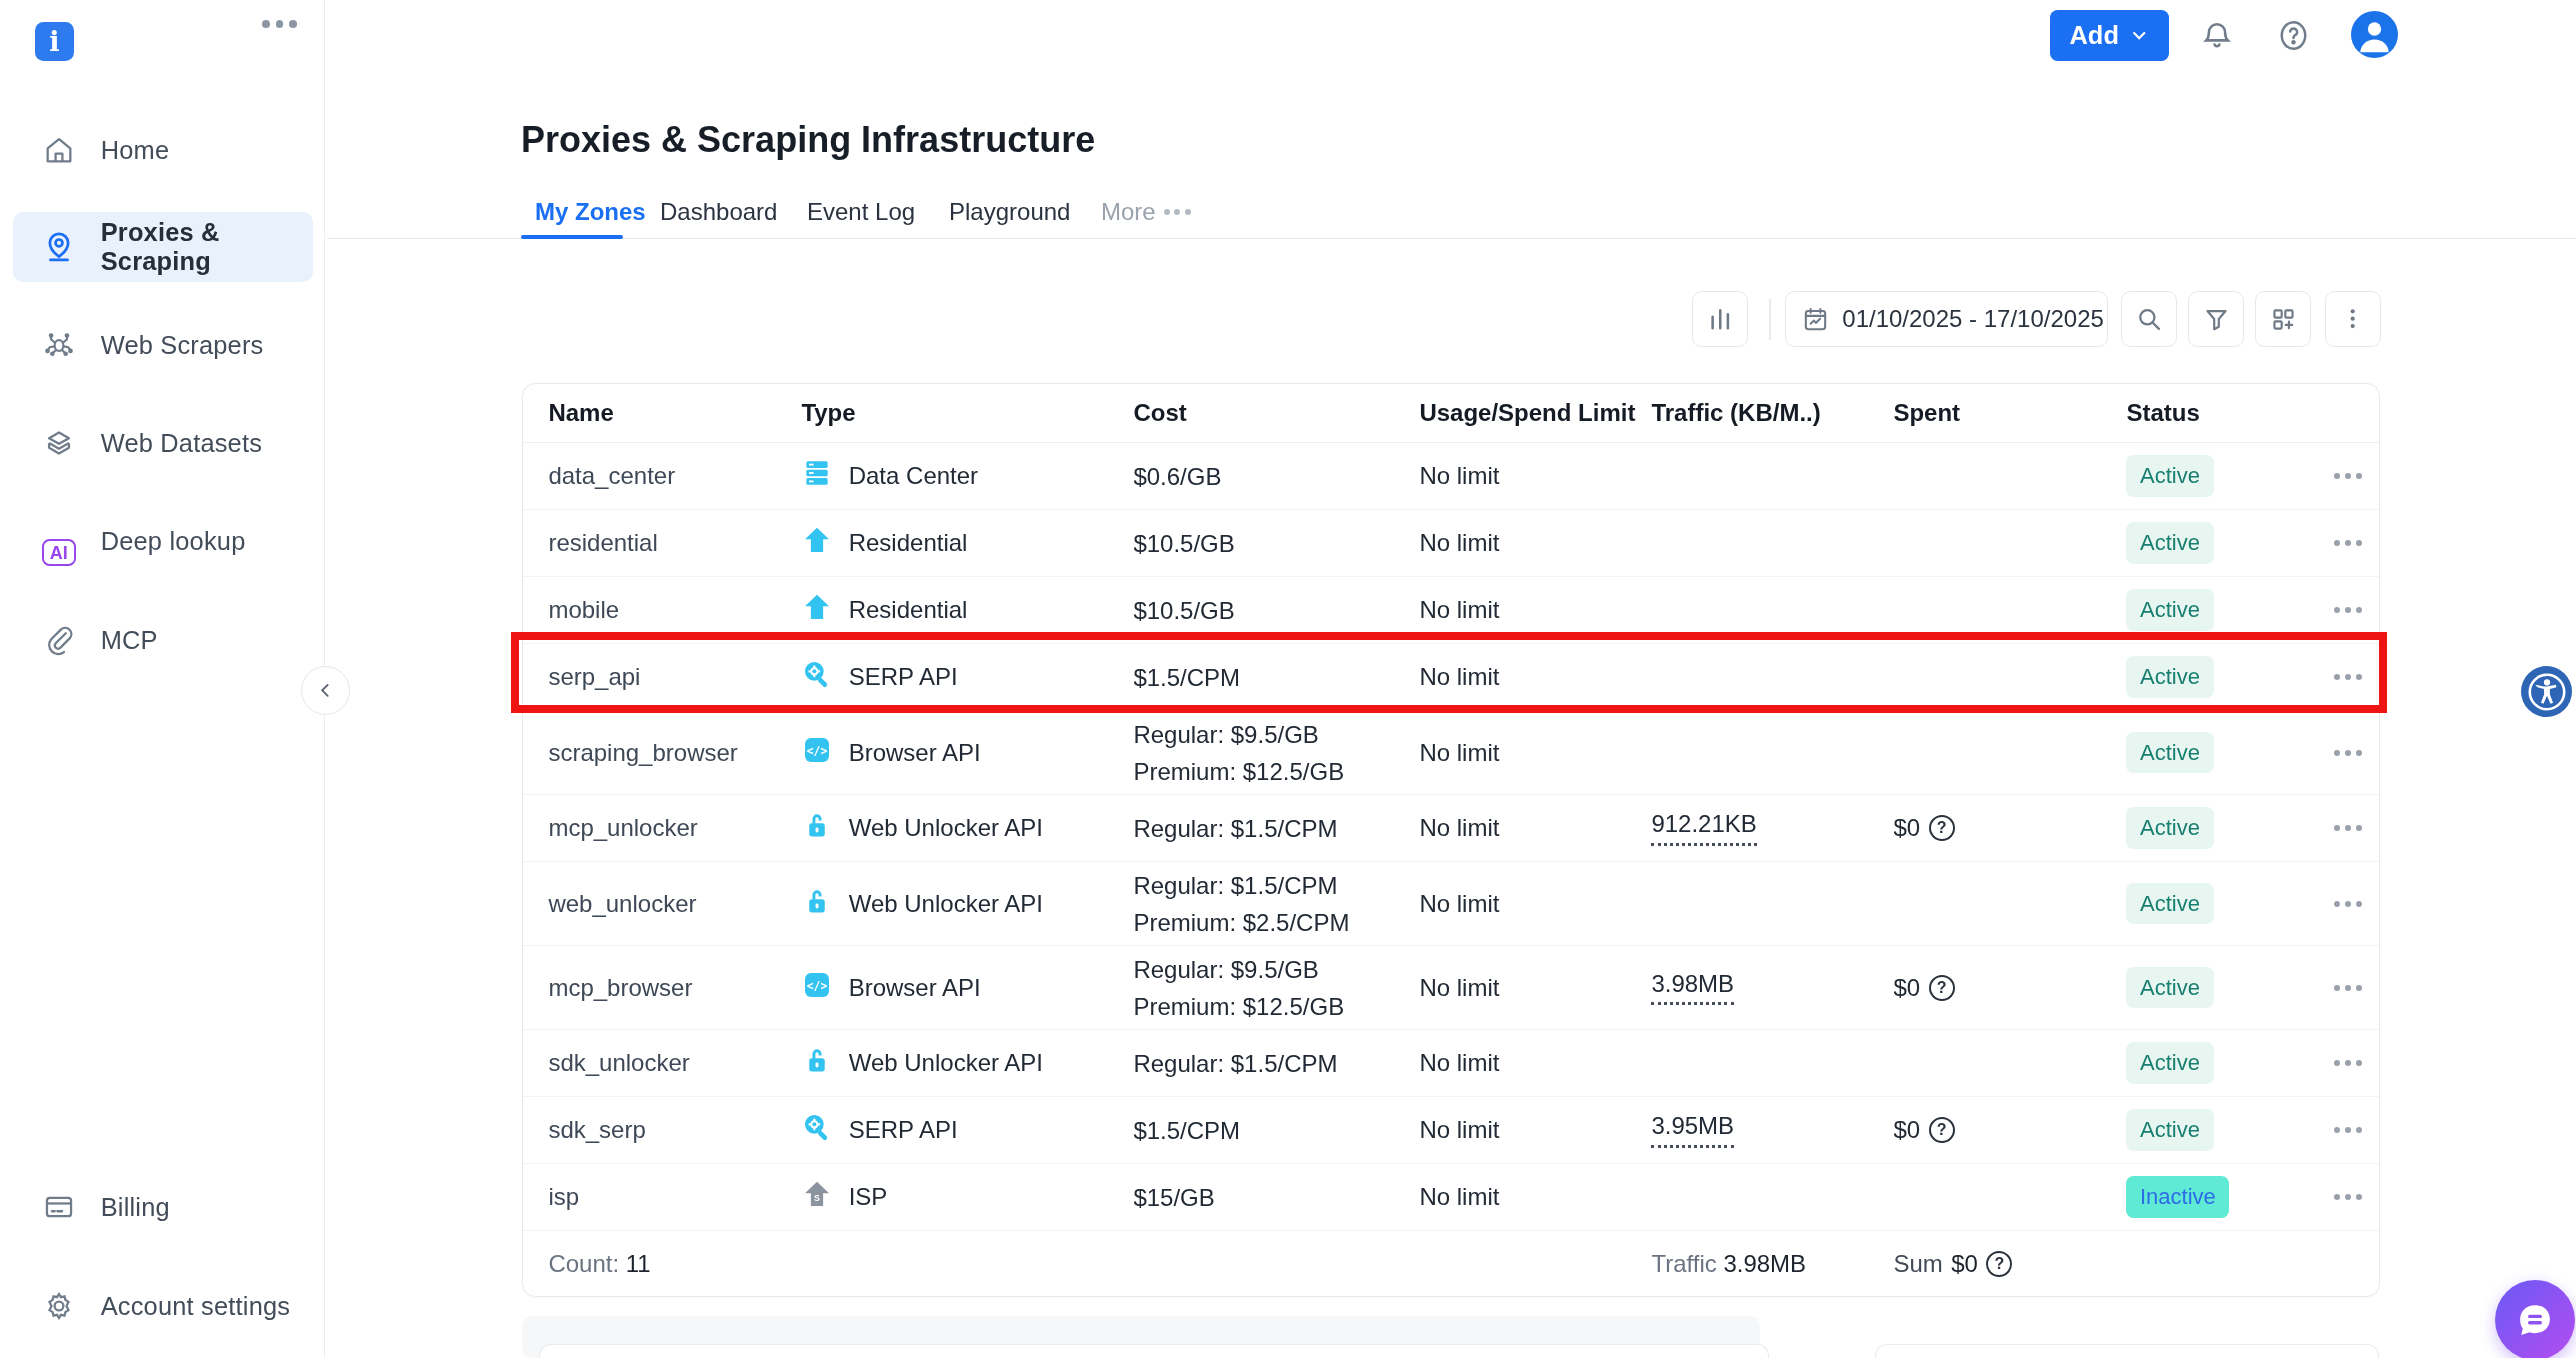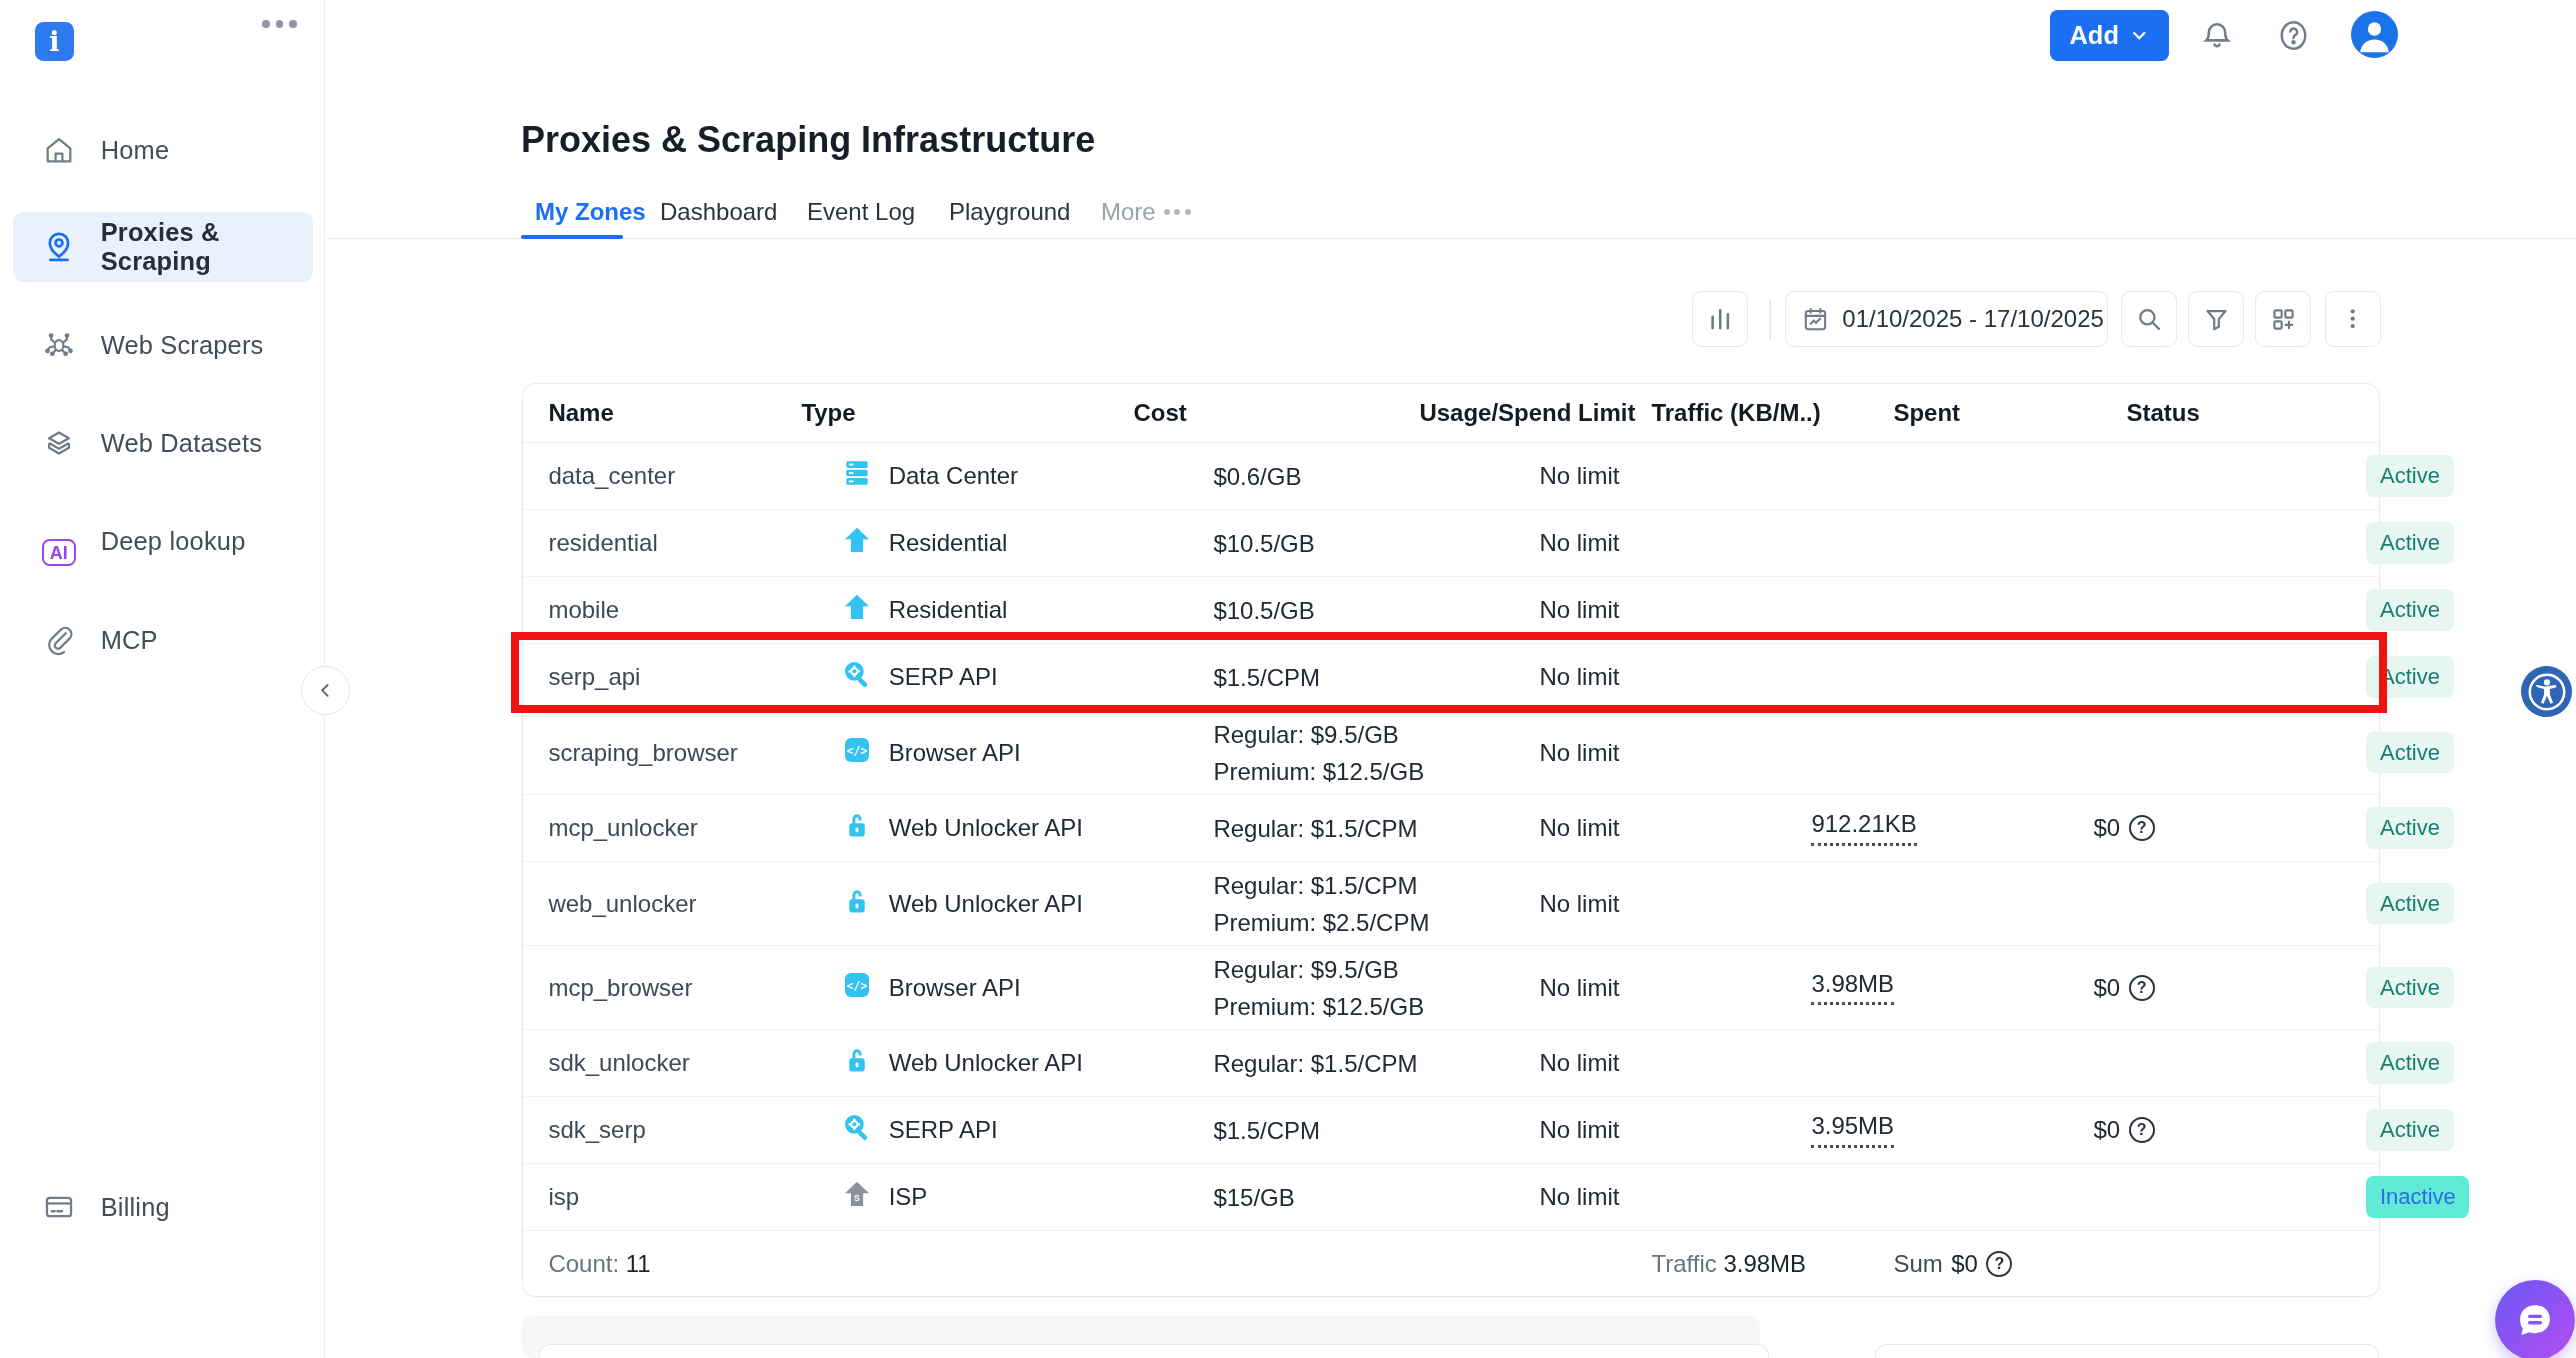--- a/index.html
+++ b/index.html
@@ -54,21 +54,21 @@
   .tool-divider { position:absolute; left:1769px; top:299px; width:1.7px; height:41px; background:#e8eaed; }
   .date-label { font-size:24px; color:#2b3340; margin-left:12px; white-space:nowrap; }
 
   
   .table-card { position:absolute; left:522px; top:383px; width:1858px; height:914px;
     border:1.7px solid #e7e9ec; border-radius:13.6px; background:#fff; box-shadow:0 0.8px 2.5px rgba(20,30,50,.03); }
   .grid { display:grid; grid-template-columns:253px 332px 286px 232px 242px 233px 204px 51px;
     align-items:center; padding-left:25.4px; }
   .thead { height:59px; border-bottom:1.7px solid #edeef1; }
   .th { font-size:24px; font-weight:700; color:#151b24; white-space:nowrap; }
-  .trow { min-height:67px; border-bottom:1.7px solid #f2f3f5; position:relative;gap:40px; }
+  .trow { min-height:67px; border-bottom:1.7px solid #f2f3f5; position:relative; }
   .trow.tall { min-height:84px; }
   .cell { font-size:24px; color:#222a35; white-space:nowrap; }
   .c-name { color:#3e4856; }
   .c-type { display:flex; align-items:center; gap:15.3px; }
   .cost-line { line-height:37px; }
   .traffic-val { display:inline-block; border-bottom:3.4px dotted #454d58; padding-bottom:4.2px; cursor:pointer; }
   .spent-wrap { display:flex; align-items:center; gap:8.5px; }
   .help-circle { width:26px; height:26px; border:2.1px solid #2b323c; border-radius:50%;
     display:inline-flex; align-items:center; justify-content:center; font-size:16px; font-weight:700;
     color:#2b323c; cursor:pointer; }
@@ -179,20 +179,29 @@
       <span class="nicon">
         <svg width="34" height="34" viewBox="0 0 24 24" fill="none" stroke="#707c8a" stroke-width="1.6">
             <rect x="3.5" y="5.5" width="17" height="13" rx="2"></rect>
             <path d="M3.5 9.5 h17"></path>
             <path d="M7 15 h2 M10.8 15 h3.4" stroke-linecap="round"></path>
           </svg>
       </span>
       <span class="nlabel">Billing</span>
     </div>
 
+    <div class="nav-item" style="top:1271px">
+      <span class="nicon">
+        <svg width="34" height="34" viewBox="0 0 24 24" fill="none" stroke="#707c8a" stroke-width="1.6" stroke-linecap="round">
+            <circle cx="12" cy="12" r="3.1"></circle>
+            <path d="M12 3.6 l1.4 2.2 2.5-.6 .6 2.5 2.2 1.4-1.4 2.9 1.4 2.9-2.2 1.4-.6 2.5-2.5-.6-1.4 2.2-1.4-2.2-2.5.6-.6-2.5-2.2-1.4 1.4-2.9-1.4-2.9 2.2-1.4 .6-2.5 2.5.6 Z"></path>
+          </svg>
+      </span>
+      <span class="nlabel">Account settings</span>
+    </div>
   </div>
 
   <div class="collapse-btn">
     <svg width="18.7" height="18.7" viewBox="0 0 24 24" fill="none" stroke="#5b6570" stroke-width="2.4" stroke-linecap="round">
         <path d="M15 5 L8 12 L15 19"></path>
       </svg>
   </div>
 
   <button class="add-btn">
     <span>Add</span>

